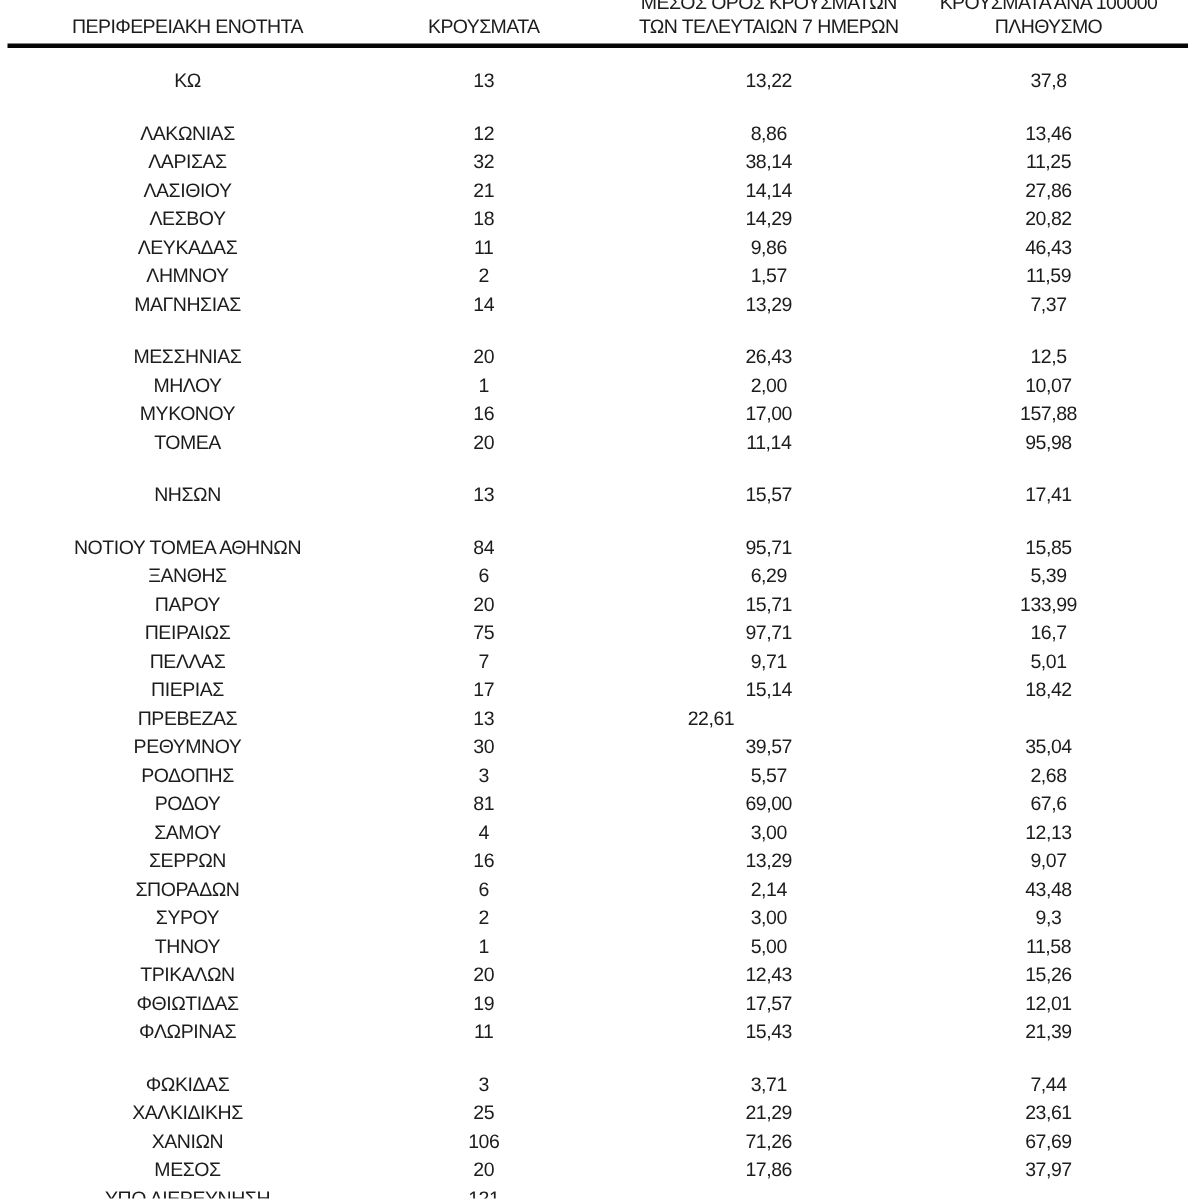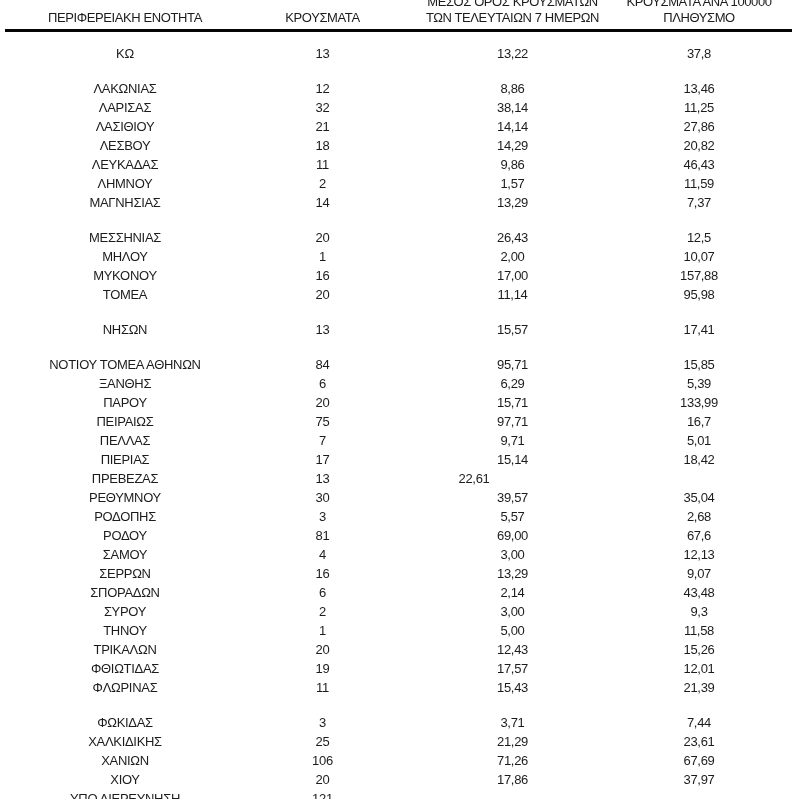--- a/index.html
+++ b/index.html
@@ -280,21 +280,21 @@
     <div class="c c3">21,29</div>
     <div class="c c4">23,61</div>
   </div>
       <div class="row">
     <div class="c c1">ΧΑΝΙΩΝ</div>
     <div class="c c2">106</div>
     <div class="c c3">71,26</div>
     <div class="c c4">67,69</div>
   </div>
       <div class="row">
-    <div class="c c1">ΧΙΟΥ</div>
+    <div class="c c1">ΜΕΣΟΣ</div>
     <div class="c c2">20</div>
     <div class="c c3">17,86</div>
     <div class="c c4">37,97</div>
   </div>
       <div class="row">
     <div class="c c1">ΥΠΟ ΔΙΕΡΕΥΝΗΣΗ</div>
     <div class="c c2">121</div>
     <div class="c c3"></div>
     <div class="c c4"></div>
   </div>

